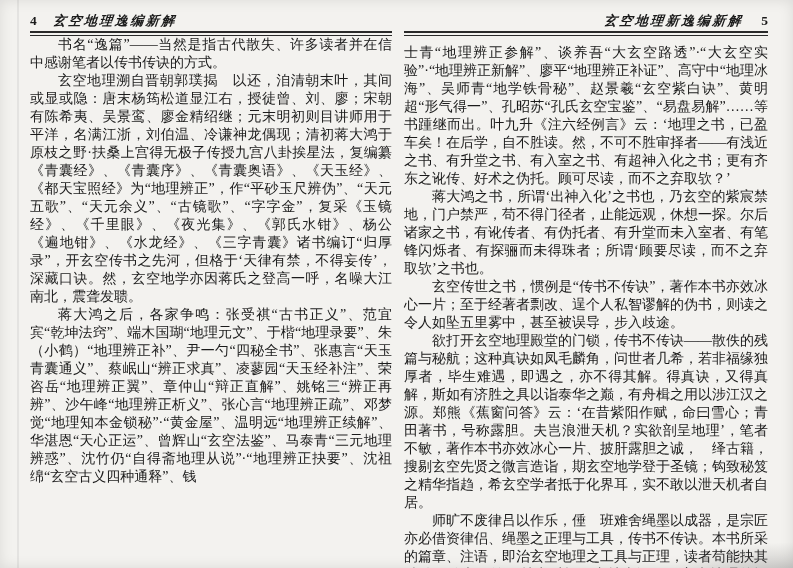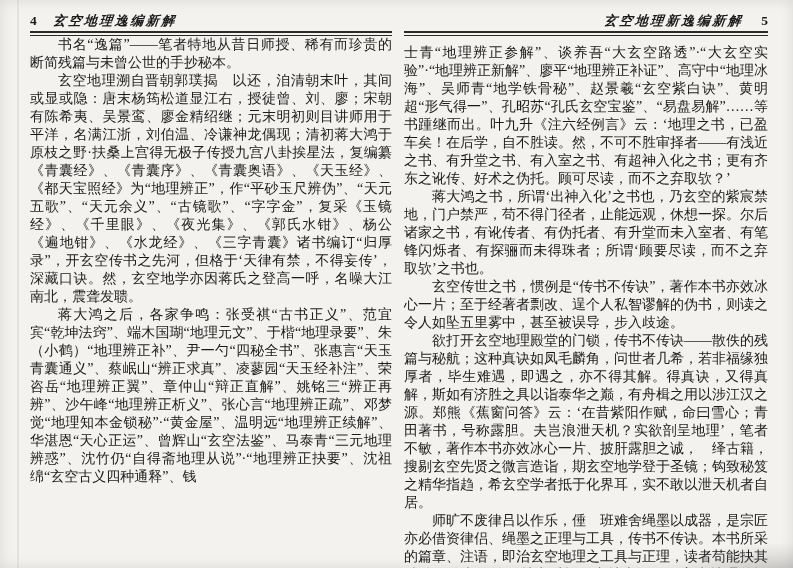--- a/index.html
+++ b/index.html
@@ -56,21 +56,21 @@
 <div class="scan">
   <div class="artifact-edge"></div>
 
   <section class="page left">
     <div class="pghead">
       <span class="pnum">4</span>
       <span class="ptitle">玄空地理逸编新解</span>
     </div>
     <div class="rule"></div>
     <div class="content">
-      <p class="para ind">书名“逸篇”——笔者特地从昔日师授、稀有而珍贵的断简残篇与未曾公世的手抄秘本。</p>
+      <p class="para ind">书名“逸篇”——当然是指古代散失、许多读者并在信中感谢笔者以传书传诀的方式。</p>
       <p class="para ind">玄空地理溯自晋朝郭璞揭　以还，洎清朝末叶，其间或显或隐：唐末杨筠松道显江右，授徒曾、刘、廖；宋朝有陈希夷、吴景鸾、廖金精绍继；元末明初则目讲师用于平洋，名满江浙，刘伯温、冷谦神龙偶现；清初蒋大鸿于原枝之野·扶桑上宫得无极子传授九宫八卦挨星法，复编纂《青囊经》、《青囊序》、《青囊奥语》、《天玉经》、《都天宝照经》为“地理辨正”，作“平砂玉尺辨伪”、“天元五歌”、“天元余义”、“古镜歌”、“字字金”，复采《玉镜经》、《千里眼》、《夜光集》、《郭氏水钳》、杨公《遍地钳》、《水龙经》、《三字青囊》诸书编订“归厚录”，开玄空传书之先河，但格于‘天律有禁，不得妄传’，深藏口诀。然，玄空地学亦因蒋氏之登高一呼，名噪大江南北，震聋发聩。</p>
       <p class="para ind">蒋大鸿之后，各家争鸣：张受祺“古书正义”、范宜宾“乾坤法窍”、端木国瑚“地理元文”、于楷“地理录要”、朱　（小鹤）“地理辨正补”、尹一勺“四秘全书”、张惠言“天玉青囊通义”、蔡岷山“辨正求真”、凌蓼园“天玉经补注”、荣咨岳“地理辨正翼”、章仲山“辩正直解”、姚铭三“辨正再辨”、沙午峰“地理辨正析义”、张心言“地理辨正疏”、邓梦觉“地理知本金锁秘”·“黄金屋”、温明远“地理辨正续解”、华湛恩“天心正运”、曾辉山“玄空法鉴”、马泰青“三元地理辨惑”、沈竹仍“自得斋地理从说”·“地理辨正抉要”、沈祖绵“玄空古义四种通释”、钱</p>
     </div>
   </section>
 
   <section class="page right">
     <div class="pghead">
       <span class="ptitle">玄空地理新逸编新解</span>
       <span class="pnum">5</span>
     </div>

